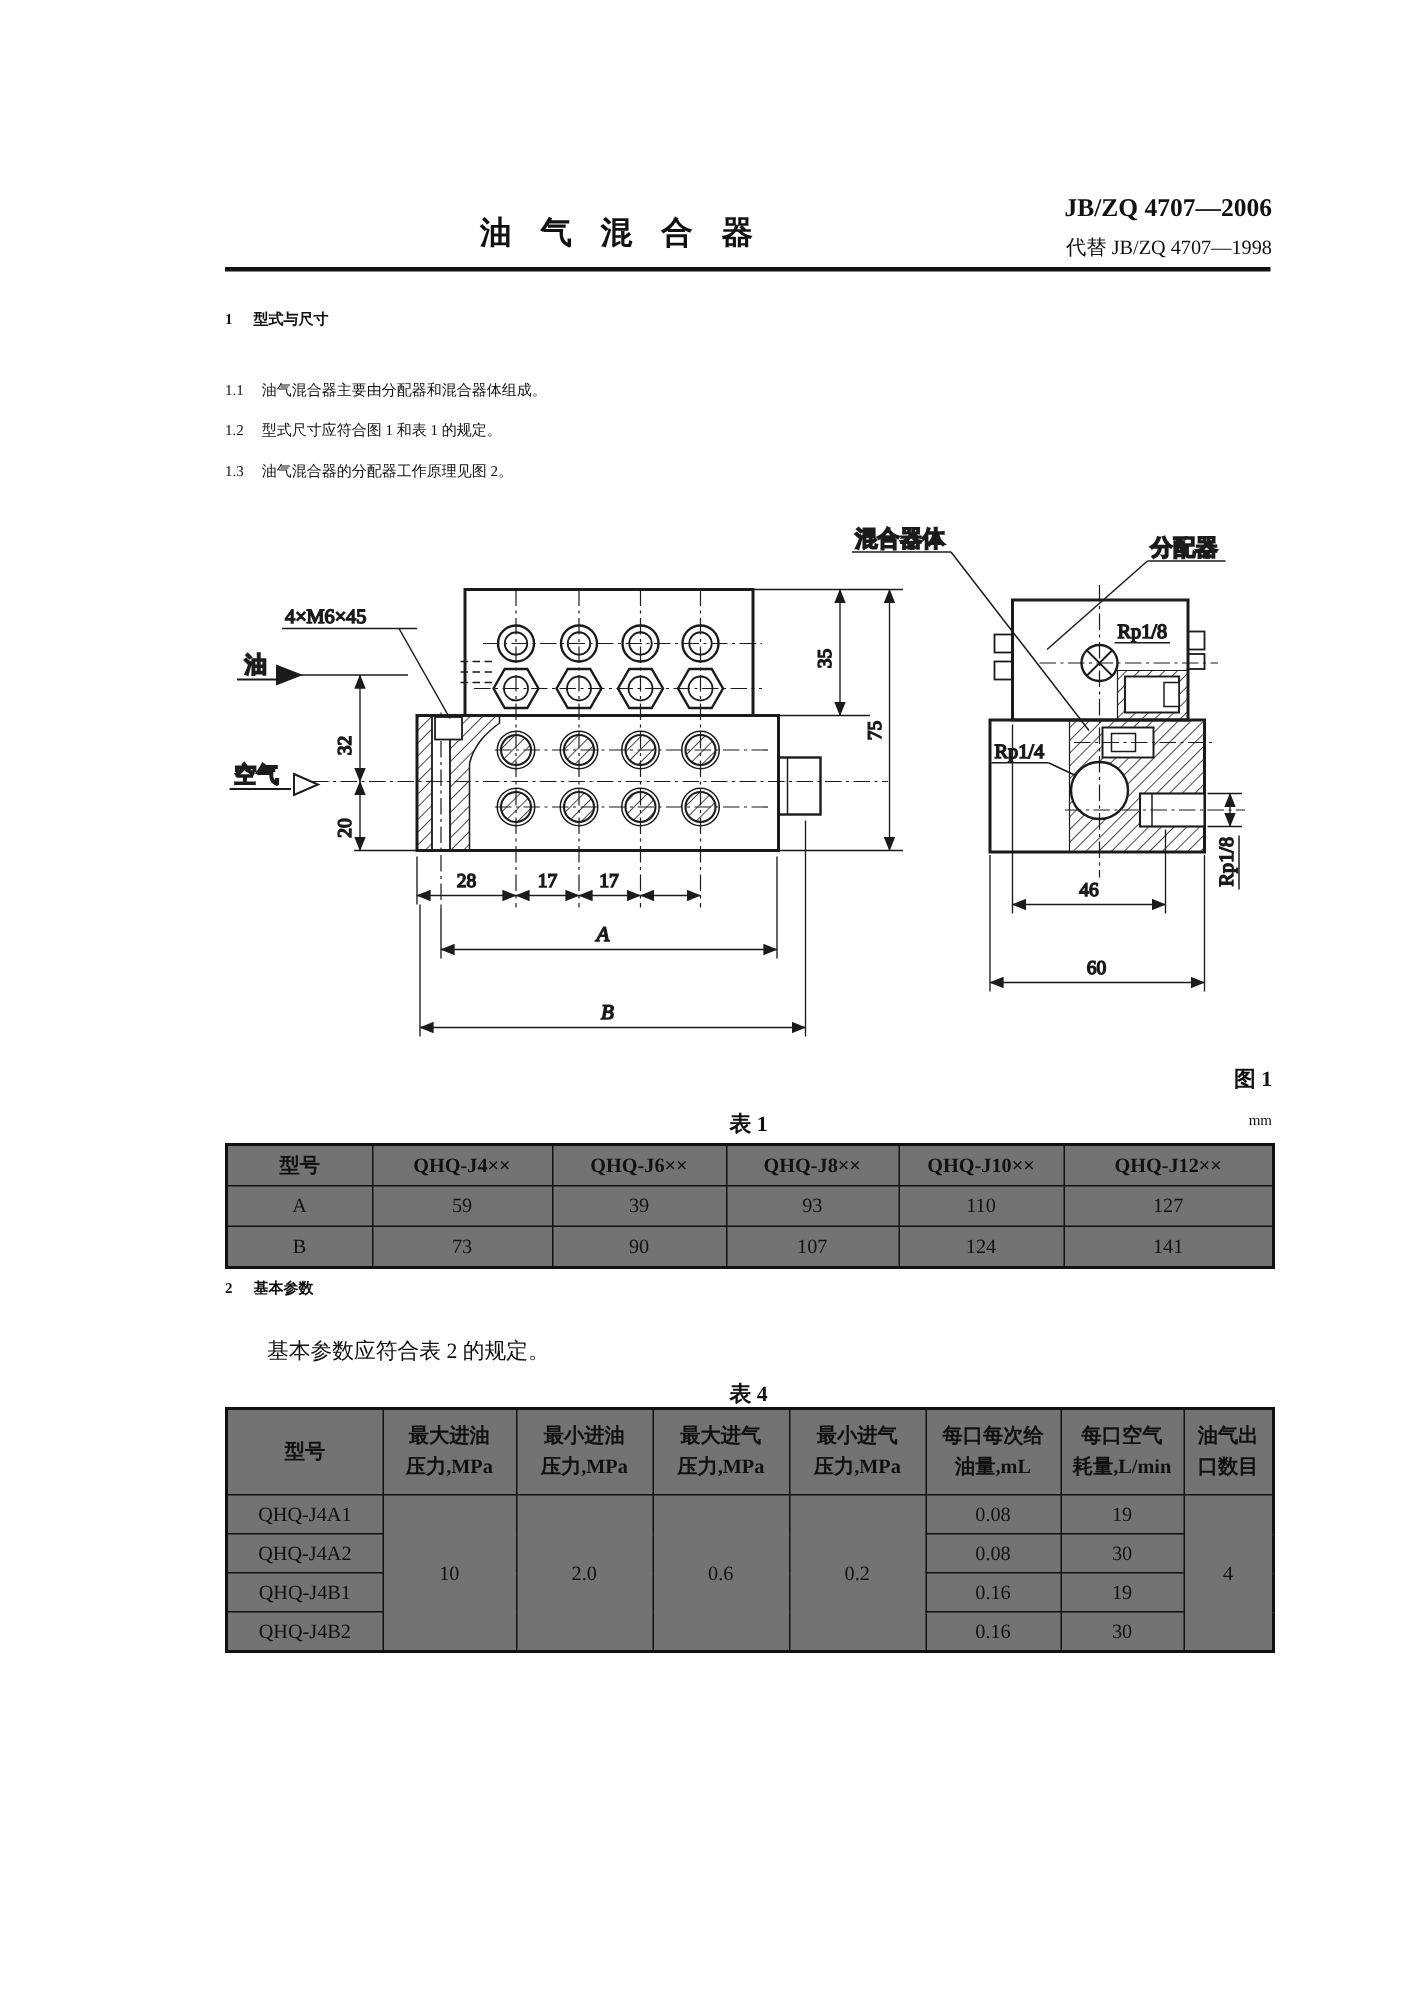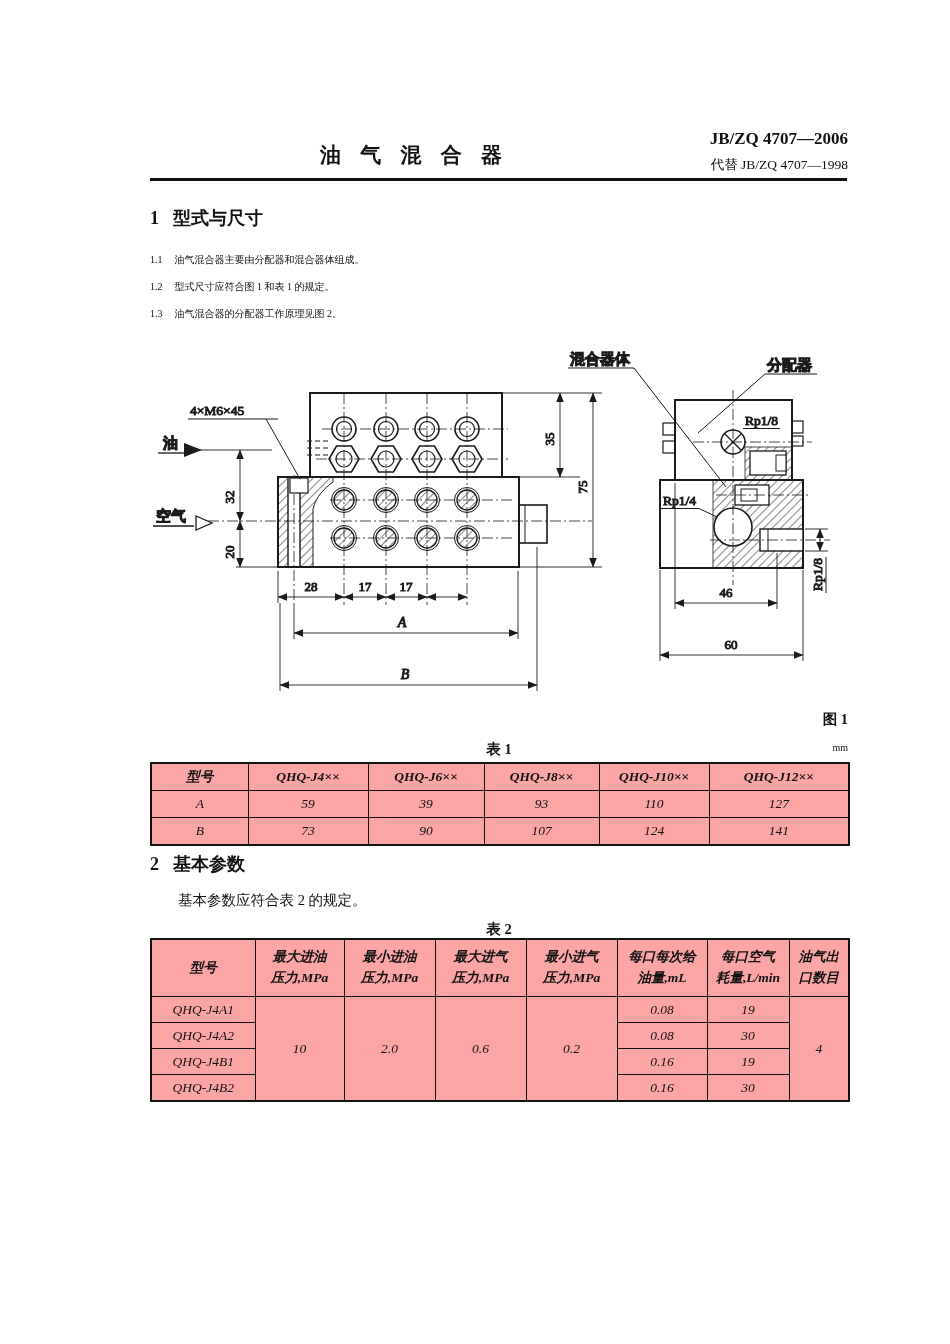--- a/index.html
+++ b/index.html
@@ -6,30 +6,30 @@
   .page{position:relative;width:950px;height:1344px;background:#ffffff;margin:0 auto;
         font-family:"Liberation Serif","DejaVu Serif",serif;color:#111;overflow:hidden;}
   .abs{position:absolute;}
   
   .doc-title{left:320px;top:141px;width:190px;text-align:left;font-size:21px;font-weight:bold;
              letter-spacing:7px;white-space:nowrap;}
   .std-no{left:640px;top:129px;width:208px;text-align:right;font-size:17px;font-weight:600;white-space:nowrap;}
   .std-replaces{left:640px;top:156px;width:208px;text-align:right;font-size:13.5px;white-space:nowrap;}
   .head-rule{left:150px;top:178px;width:697px;height:3px;background:#111;}
   
-  .h-sec{left:150px;font-size:18px;font-weight:bold;white-space:nowrap;}
+  .h-sec{left:150px;font-size:10px;font-weight:bold;white-space:nowrap;}
   .h-sec .num{margin-right:14px;}
   .para{left:150px;font-size:10px;white-space:nowrap;}
   .para .num{margin-right:12px;}
   .body-indent{left:178px;font-size:14.5px;white-space:nowrap;}
   .fig-caption{left:150px;width:698px;text-align:right;font-size:14.5px;font-weight:600;}
   .tbl-caption{left:150px;width:698px;text-align:center;font-size:14.5px;font-weight:600;}
   .unit-mm{left:760px;top:742px;width:88px;text-align:right;font-size:10px;}
   
-  table.doc{border-collapse:collapse;table-layout:fixed;background:#fca5a5;font-style:italic;}
+  table.doc{border-collapse:collapse;table-layout:fixed;background:#737373;}
   table.doc td{border:1px solid #111;text-align:center;vertical-align:middle;
                font-size:13.5px;padding:2px 1px;overflow:hidden;white-space:nowrap;}
   table.t1{left:150px;top:762px;width:698px;border:2px solid #111;}
   table.t1 td{height:22px;}
   table.t1 tr:first-child td{font-weight:600;}
   table.t2{left:150px;top:938px;width:698px;border:2px solid #111;}
   table.t2 td.hd{font-weight:600;line-height:1.55;height:52px;font-size:13.5px;}
   table.t2 td{height:21px;}
   
   svg text{fill:#111;}
@@ -308,21 +308,21 @@
       <td>124</td>
       <td>141</td>
     </tr>
   </tbody>
     </table>
 
   <div class="abs h-sec" style="top:852px;">
     <span class="num">2</span><span>基本参数</span>
   </div>
   <div class="abs body-indent" style="top:891px;">基本参数应符合表 2 的规定。</div>
-  <div class="abs tbl-caption" style="top:920px;">表 2</div>
+  <div class="abs tbl-caption" style="top:920px;">表 4</div>
 
   <table class="doc t2 abs">
     <colgroup>
       <col style="width:104px">
         <col style="width:89px">
         <col style="width:91px">
         <col style="width:91px">
       <col style="width:91px">
         <col style="width:90px">
         <col style="width:82px">

